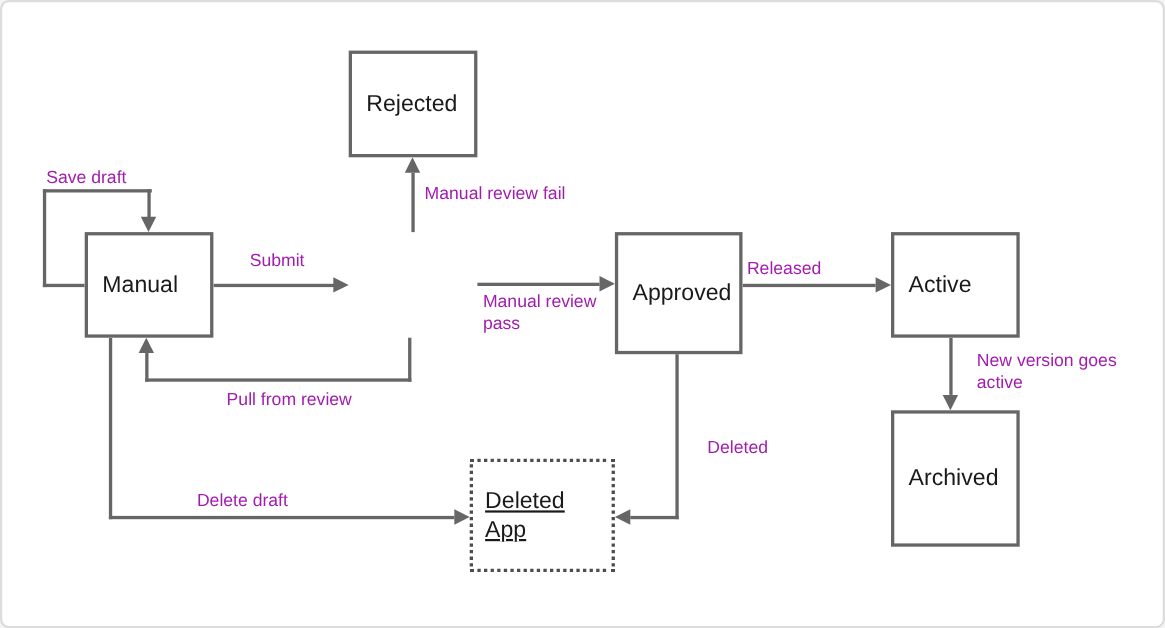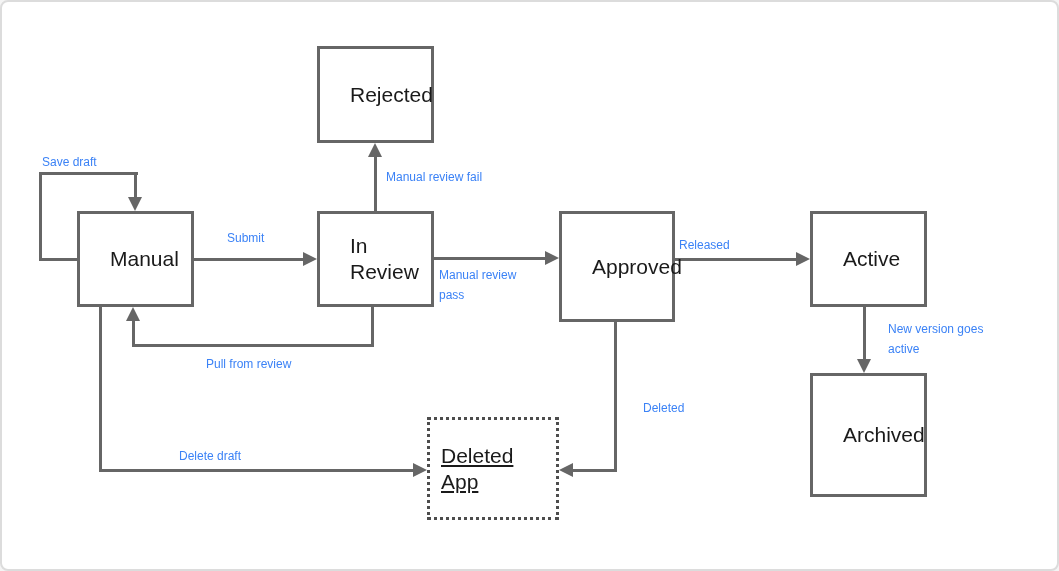--- a/index.html
+++ b/index.html
@@ -12,43 +12,43 @@
     box-sizing:border-box;
     overflow:hidden;
   }
   .node{
     position:absolute;
     box-sizing:border-box;
     border:3px solid #666666;
     background:#ffffff;
     display:flex;
     align-items:center;
-    padding-left:30px;
+    padding-left:13px;
     font-size:21px;
     line-height:26px;
     color:#1a1a1a;
     white-space:pre-line;
   }
   .node.dotted{
     border-style:dotted;
     border-color:#4d4d4d;
   }
   .hline,.vline{position:absolute;background:#666666;}
   .hline{height:3px;}
   .vline{width:3px;}
   .arrow{position:absolute;width:0;height:0;}
   .arrow.right{border-top:7px solid transparent;border-bottom:7px solid transparent;border-left:14px solid #666666;}
   .arrow.left {border-top:7px solid transparent;border-bottom:7px solid transparent;border-right:14px solid #666666;}
   .arrow.up   {border-left:7px solid transparent;border-right:7px solid transparent;border-bottom:14px solid #666666;}
   .arrow.down {border-left:7px solid transparent;border-right:7px solid transparent;border-top:14px solid #666666;}
   .edge-label{
     position:absolute;
-    font-size:12px;
+    font-size:16px;
     line-height:20px;
-    color:#3b82f6;
+    color:#a21caf;
     white-space:pre-line;
   }
 
   
   #node-rejected   {left:315px;top:44px; width:117px;height:97px;}
   #node-draft      {left:75px; top:209px;width:117px;height:96px;}
   #node-in-review  {left:315px;top:209px;width:117px;height:96px;}
   #node-approved   {left:557px;top:209px;width:116px;height:111px;}
   #node-active     {left:808px;top:209px;width:117px;height:96px;}
   #node-archived   {left:808px;top:371px;width:117px;height:124px;}
@@ -123,24 +123,20 @@
   </div>
 
   <div class="node" id="node-rejected">
     <span>Rejected</span>
   </div>
 
   <div class="node" id="node-draft">
     <span>Manual</span>
   </div>
 
-  <div class="node" id="node-in-review">
-    <span>In
-Review</span>
-  </div>
 
   <div class="node" id="node-approved">
     <span>Approved</span>
   </div>
 
   <div class="node" id="node-active">
     <span>Active</span>
   </div>
 
   <div class="node" id="node-archived">

